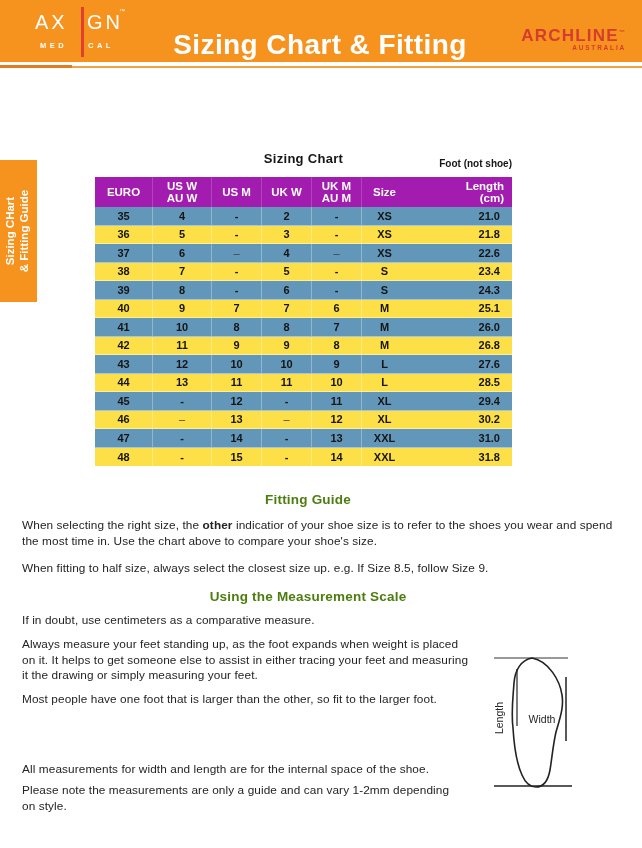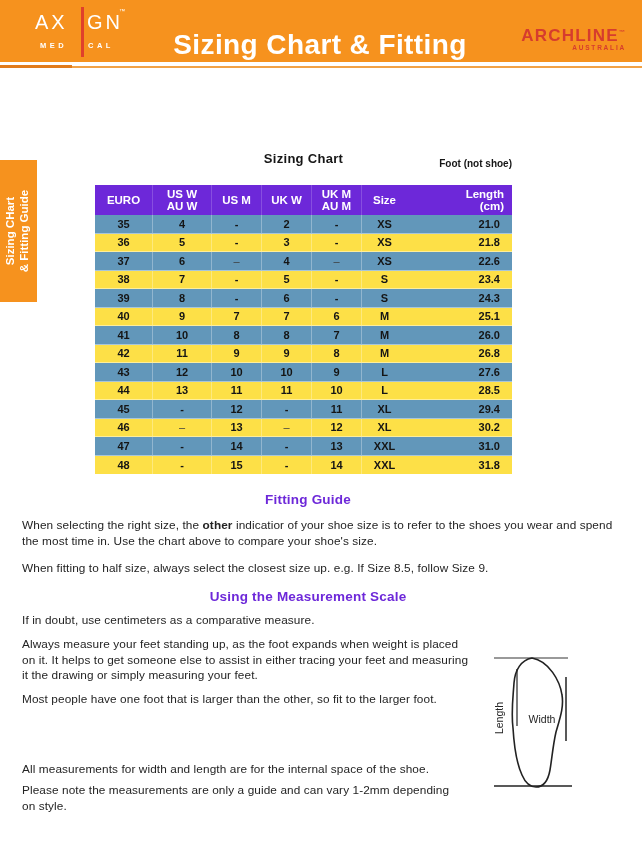--- a/index.html
+++ b/index.html
@@ -32,41 +32,41 @@
   .side-tab-rot { position:absolute; left:50%; top:50%; width:142px; height:32px;
                   transform:translate(-50%,-50%) rotate(-90deg);
                   text-align:center; color:#fff; font-weight:700; font-size:11.5px; line-height:14px; }
 
   
   .chart-title { position:absolute; left:95px; top:151px; width:417px; text-align:center;
                  font-size:13px; font-weight:700; color:#161616; letter-spacing:0.3px; }
   .foot-note { position:absolute; left:95px; top:158px; width:417px; text-align:right;
                font-size:10px; font-weight:700; color:#161616; }
   .tbl { position:absolute; left:95px; top:177px; width:417px; }
-  .thead { display:flex; background:#6d28d9; color:#fff; height:30px; font-weight:700;
-           font-size:11.5px;margin-top:8px; }
+  .thead { display:flex; background:#a21caf; color:#fff; height:30px; font-weight:700;
+           font-size:11.5px; }
   .th { box-sizing:border-box; display:flex; flex-direction:column; justify-content:center;
         align-items:center; line-height:12.5px; height:30px; }
   .th.c6 { align-items:flex-end; padding-right:8px; }
   .trow { display:flex; height:18.5px; box-sizing:border-box;
           border-bottom:1px solid rgba(255,255,255,0.45); }
   .trow:last-child { border-bottom:none; }
   .trow.dark { background:#6297BA; }
   .trow.light { background:#fde047; }
   .td { box-sizing:border-box; display:flex; justify-content:center; align-items:center;
         height:100%; font-size:11px; font-weight:700; color:#151515; }
   .td.c6 { justify-content:flex-end; padding-right:12px; }
   .td.thin { font-weight:400; color:#3c3c3c; }
   .c0{width:58px}.c1{width:59px}.c2{width:50px}.c3{width:50px}.c4{width:50px}.c5{width:45px}.c6{width:105px}
   .td.c0,.td.c1,.td.c2,.td.c3,.td.c4 { border-right:1px solid rgba(255,255,255,0.30); }
   .th.c0,.th.c1,.th.c2,.th.c3,.th.c4 { border-right:1px solid rgba(255,255,255,0.18); }
 
   
   .sec-h { position:absolute; left:0; width:616px; text-align:center; font-size:13.5px;
-           font-weight:700; color:#6d28d9; letter-spacing:0.2px; }
+           font-weight:700; color:#4d7c0f; letter-spacing:0.2px; }
   .fg-h { top:492px; }
   .ms-h { top:589px; }
   .para { position:absolute; left:22px; font-size:11.8px; color:#242424; line-height:15.5px;
           letter-spacing:0.1px; }
   .para span.line { display:block; }
   .p1 { top:518px; }
   .p2 { top:561px; }
   .p3 { top:613px; }
   .p4 { top:637px; }
   .p5 { top:692px; }

